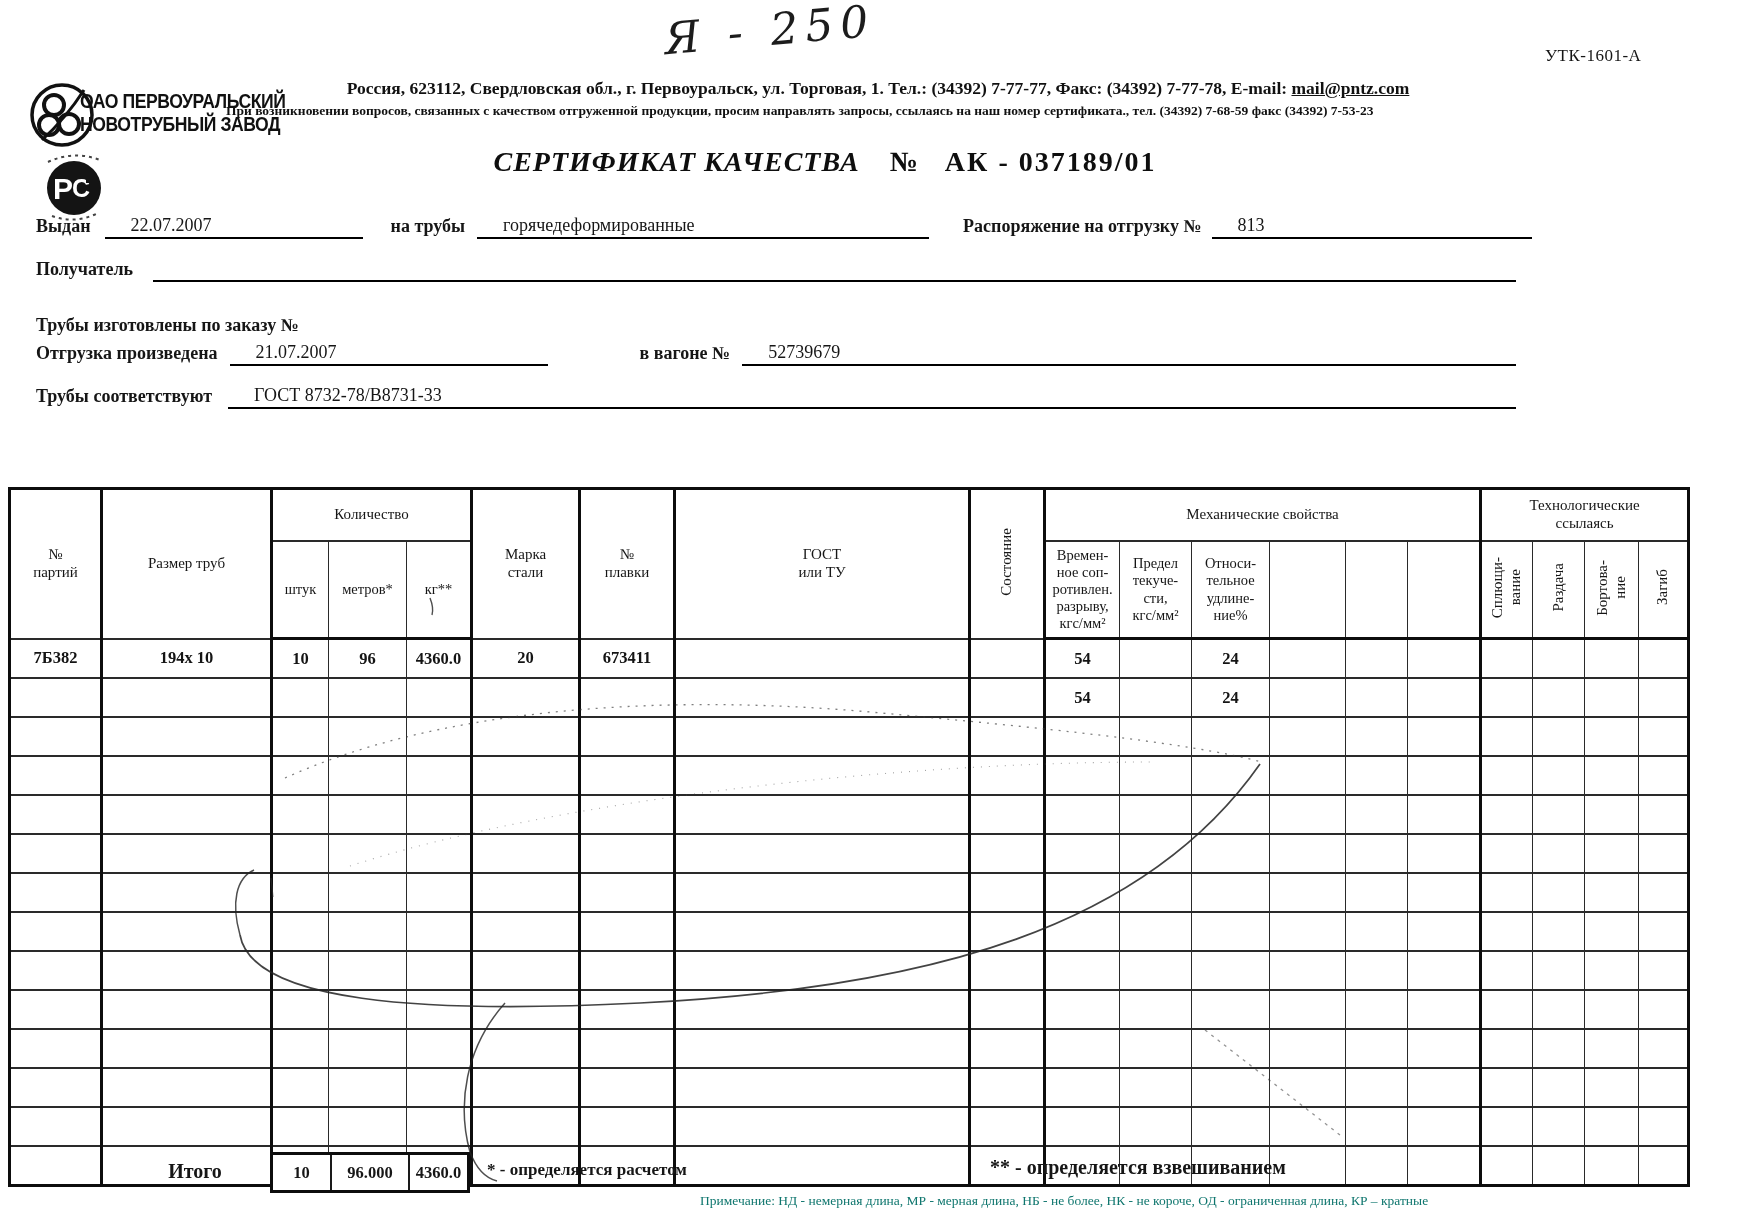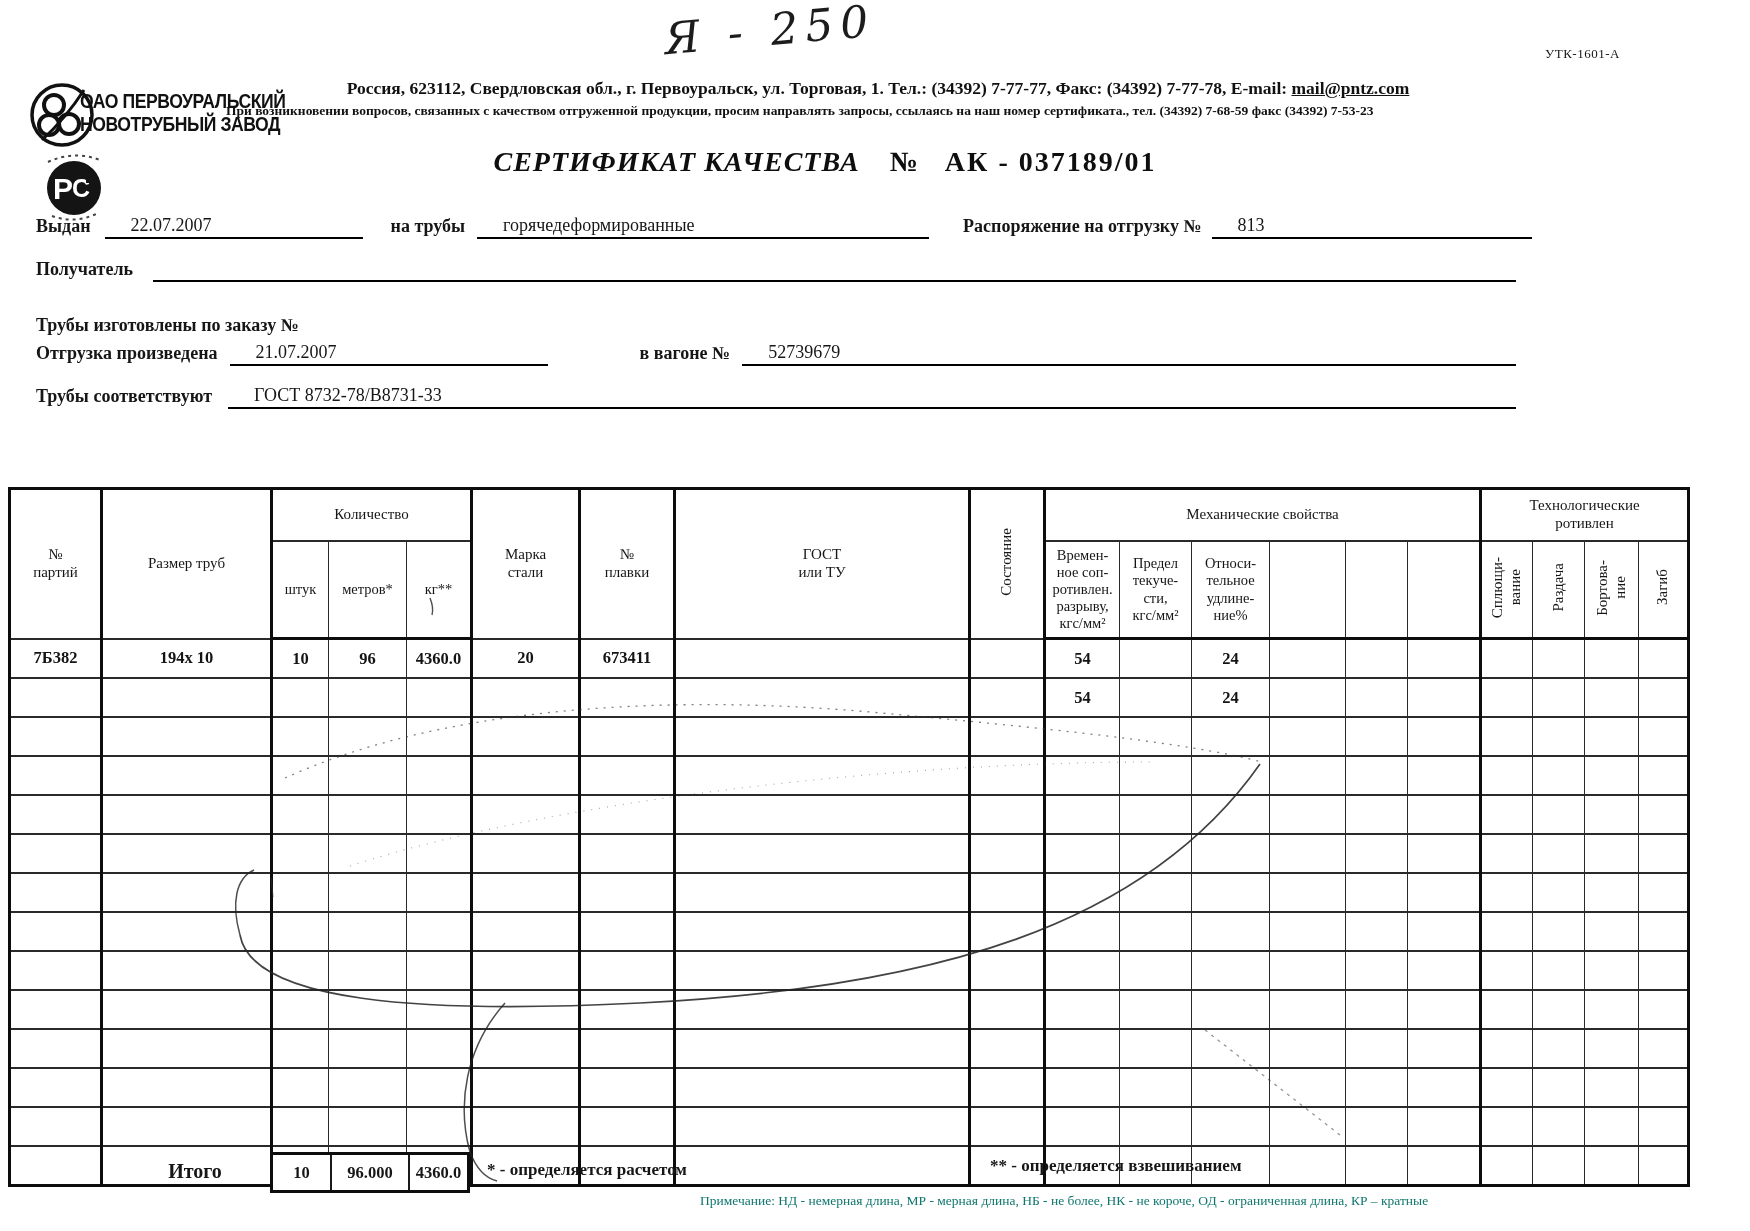--- a/index.html
+++ b/index.html
@@ -9,21 +9,21 @@
   
   .logo{position:absolute;left:26px;top:80px;}
   .company{position:absolute;left:80px;top:90px;font-family:"Liberation Sans",sans-serif;
            font-weight:bold;font-size:20px;line-height:23px;letter-spacing:-0.5px;
            transform:scaleX(.88);transform-origin:left top;white-space:pre-line;color:#111;}
   .addr1{position:absolute;left:243px;top:78px;width:1270px;text-align:center;
          font-weight:bold;font-size:17.5px;color:#111;}
   .addr1 .email{text-decoration:underline;}
   .addr2{position:absolute;left:226px;top:103px;width:1300px;font-weight:bold;
          font-size:13.5px;color:#111;}
-  .utk{position:absolute;left:1545px;top:46px;font-size:13px;letter-spacing:.5px;}
+  .utk{position:absolute;left:1545px;top:46px;font-size:17px;letter-spacing:.5px;}
   .hand{position:absolute;left:664px;top:4px;font-size:44px;font-style:italic;
         font-family:"DejaVu Serif",serif;transform:rotate(-5deg);letter-spacing:7px;color:#1c1c1c;}
   .rst{position:absolute;left:36px;top:148px;}
 
   .title{position:absolute;left:350px;top:146px;width:950px;text-align:center;
          font-size:28px;font-weight:bold;font-style:italic;letter-spacing:1px;color:#0e0e0e;}
   .title .num{font-style:normal;letter-spacing:2px;margin-left:26px;}
   .title .nosign{margin-left:30px;font-style:normal;}
 
   
@@ -55,21 +55,21 @@
   .totals-label{position:absolute;left:140px;top:1160px;width:110px;text-align:center;
                 font-weight:bold;font-size:20px;}
   .totals-box{position:absolute;left:270px;top:1152px;width:200px;height:41px;
               border:3px solid #0d0d0d;display:flex;box-sizing:border-box;background:#fff;}
   .totals-box .tcell{display:flex;align-items:center;justify-content:center;
                      font-size:16.5px;font-weight:bold;box-sizing:border-box;}
   .tc1{width:57px;}
   .tc2{width:78px;border-left:2px solid #1a1a1a;}
   .tc3{width:65px;border-left:2px solid #1a1a1a;flex:1;}
   .fn-star{position:absolute;left:487px;top:1160px;font-weight:bold;font-size:17px;}
-  .fn-dstar{position:absolute;left:990px;top:1156px;font-weight:bold;font-size:17px;}
+  .fn-dstar{position:absolute;left:990px;top:1156px;font-weight:bold;font-size:20px;}
   .fn-note{position:absolute;left:700px;top:1193px;font-size:13.5px;color:#0f766e;}
 
   .scribbles{position:absolute;left:0;top:0;z-index:6;pointer-events:none;}
 </style>
 </head>
 <body>
 
 <div class="page">
 
   <svg class="logo" width="72" height="70" viewBox="0 0 72 70">
@@ -167,21 +167,21 @@
           <th colspan="3" class="bl">Количество</th>
           <th rowspan="2" class="bl">Марка
 стали</th>
           <th rowspan="2" class="bl">№
 плавки</th>
           <th rowspan="2" class="bl">ГОСТ
 или ТУ</th>
           <th rowspan="2" class="bl"><span class="vert">Состояние</span></th>
           <th colspan="6" class="bl">Механические свойства</th>
           <th colspan="4" class="bl">Технологические
-ротивлен</th>
+ссылаясь</th>
         </tr>
         <tr class="h2">
           <th class="bl">штук</th>
           <th>метров*</th>
           <th>кг**</th>
           <th class="bl small-h">Времен-
 ное соп-
 ротивлен.
 разрыву,
 кгс/мм²</th>

